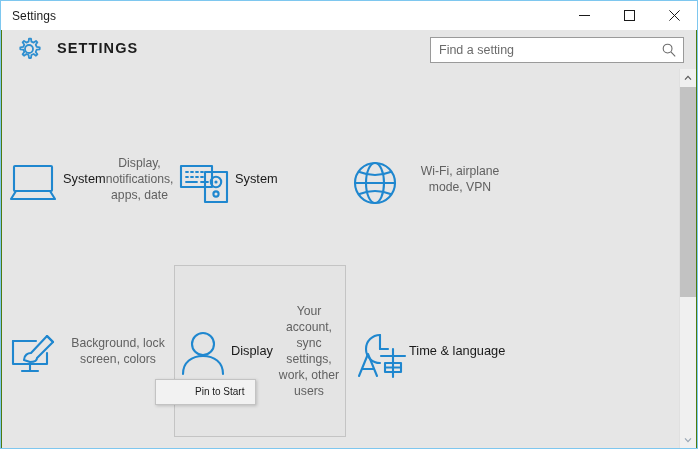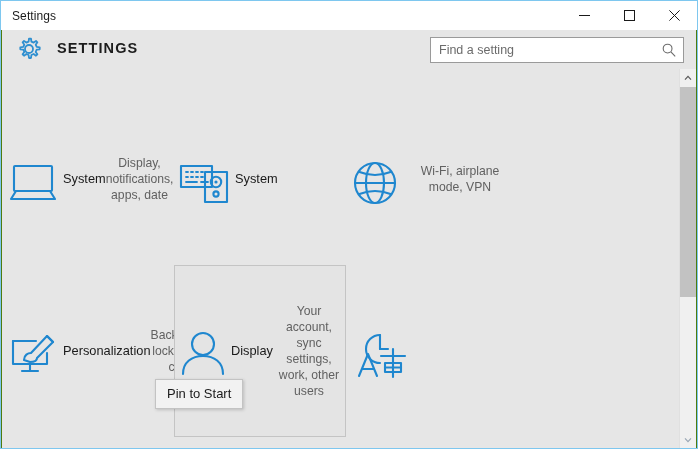--- a/index.html
+++ b/index.html
@@ -172,25 +172,26 @@
   .context-menu {
     position: absolute;
     left: 153px; top: 310px;
     background: #f2f2f2;
     border: 1px solid #c3c3c3;
     box-shadow: 1px 1px 3px rgba(0,0,0,0.18);
     padding: 4px 0;
     z-index: 40;
   }
   .context-menu-item {
-    font-size: 13px;
+    font-size: 10px;
     color: #1a1a1a;
     padding: 2px 11px 3px 11px;
     white-space: nowrap;
     cursor: default;
+    margin-left: 28px;
   }
 
   
   .scrollbar {
     position: absolute;
     right: 1px; top: 68px;
     width: 17px;
     height: 379px;
     background: #f0f0f0;
     border-left: 1px solid #e0e0e0;
@@ -328,21 +329,20 @@
           <div class="icon-slot">
             <svg width="60" height="54" viewBox="0 0 60 54">
               <path d="M10 13 L10 36 L44 36 L44 25" fill="none" stroke="#1f87cf" stroke-width="2.1" stroke-linejoin="round" stroke-linecap="round"></path>
               <path d="M10 13 L33 13" fill="none" stroke="#1f87cf" stroke-width="2.1" stroke-linejoin="round" stroke-linecap="round"></path>
               <line x1="27" y1="36" x2="27" y2="43" fill="none" stroke="#1f87cf" stroke-width="2.1" stroke-linejoin="round" stroke-linecap="round"></line>
               <line x1="19" y1="43" x2="35" y2="43" fill="none" stroke="#1f87cf" stroke-width="2.1" stroke-linejoin="round" stroke-linecap="round"></line>
               <path d="M21 32 C21 27 25 25 28 25 L44 8 L50 14 L34 30 C34 33 30 34 27 34 Z" fill="none" stroke="#1f87cf" stroke-width="2.1" stroke-linejoin="round" stroke-linecap="round"></path>
               <line x1="44" y1="8" x2="50" y2="14" fill="none" stroke="#1f87cf" stroke-width="2.1" stroke-linejoin="round" stroke-linecap="round"></line>
             </svg>
           </div>
-          <div class="tile-title">Personalization</div>
           <div class="tile-desc">Background, lock screen, colors</div>
         </div>
         <div class="tile selected">
           <div class="icon-slot">
             <svg width="56" height="56" viewBox="0 0 56 56">
               <circle cx="28" cy="17" r="11" fill="none" stroke="#1f87cf" stroke-width="2.1" stroke-linejoin="round" stroke-linecap="round"></circle>
               <path d="M8 47 C8 35 17 29 28 29 C39 29 48 35 48 47" fill="none" stroke="#1f87cf" stroke-width="2.1" stroke-linejoin="round" stroke-linecap="round"></path>
             </svg>
           </div>
           <div class="tile-title">Display</div>
@@ -357,20 +357,21 @@
               <path d="M12 49 L21 27 L30 49" fill="none" stroke="#1f87cf" stroke-width="2.1" stroke-linejoin="round" stroke-linecap="round"></path>
               <line x1="15.5" y1="42" x2="26.5" y2="42" fill="none" stroke="#1f87cf" stroke-width="2.1" stroke-linejoin="round" stroke-linecap="round"></line>
               <g fill="none" stroke="#1f87cf" stroke-width="2.1" stroke-linejoin="round" stroke-linecap="round">
                 <line x1="34" y1="29" x2="58" y2="29"></line>
                 <line x1="46" y1="22" x2="46" y2="50"></line>
                 <path d="M38 36 L54 36 L54 45 L38 45 Z"></path>
                 <line x1="38" y1="40.5" x2="54" y2="40.5"></line>
               </g>
             </svg>
           </div>
+          <div class="tile-title">Time &amp; language</div>
         </div>
         <div class="tile">
           <div class="icon-slot"></div>
         </div>
         <div class="tile">
           <div class="icon-slot"></div>
         </div>
       </div>
 
     <div class="context-menu">

